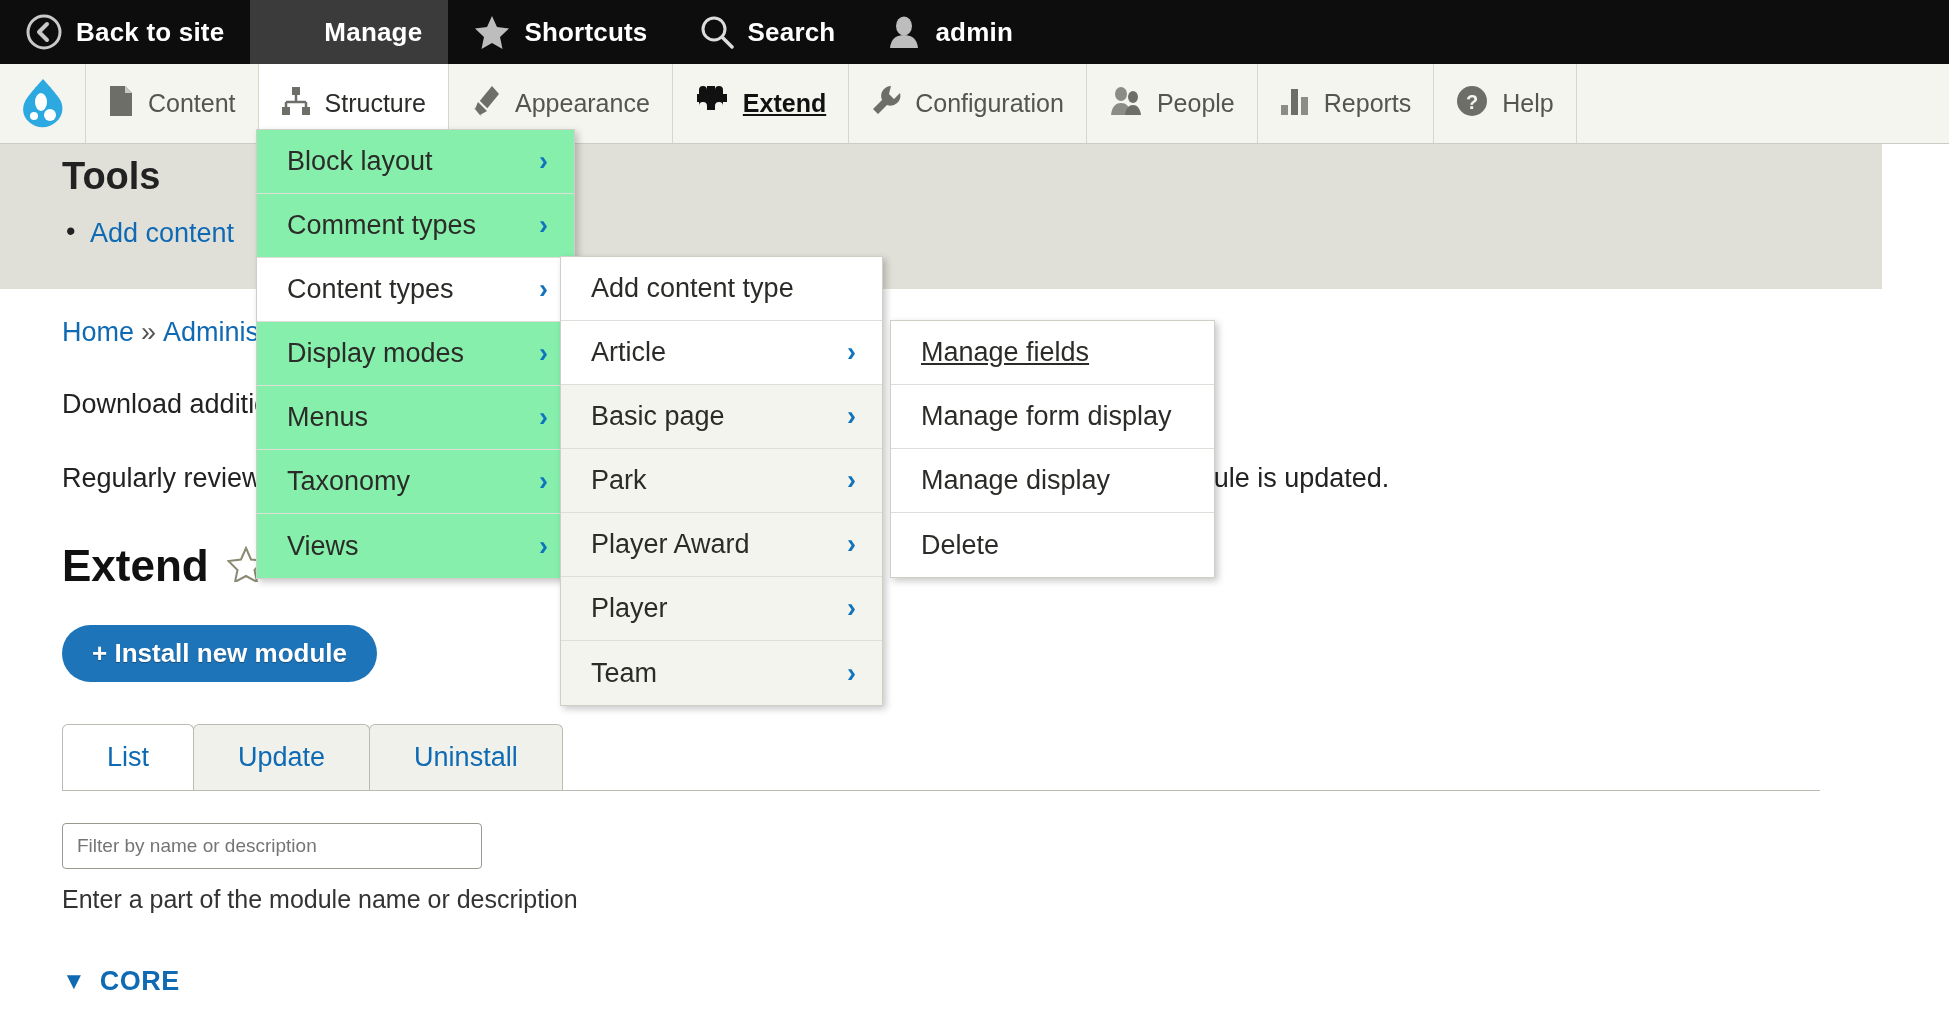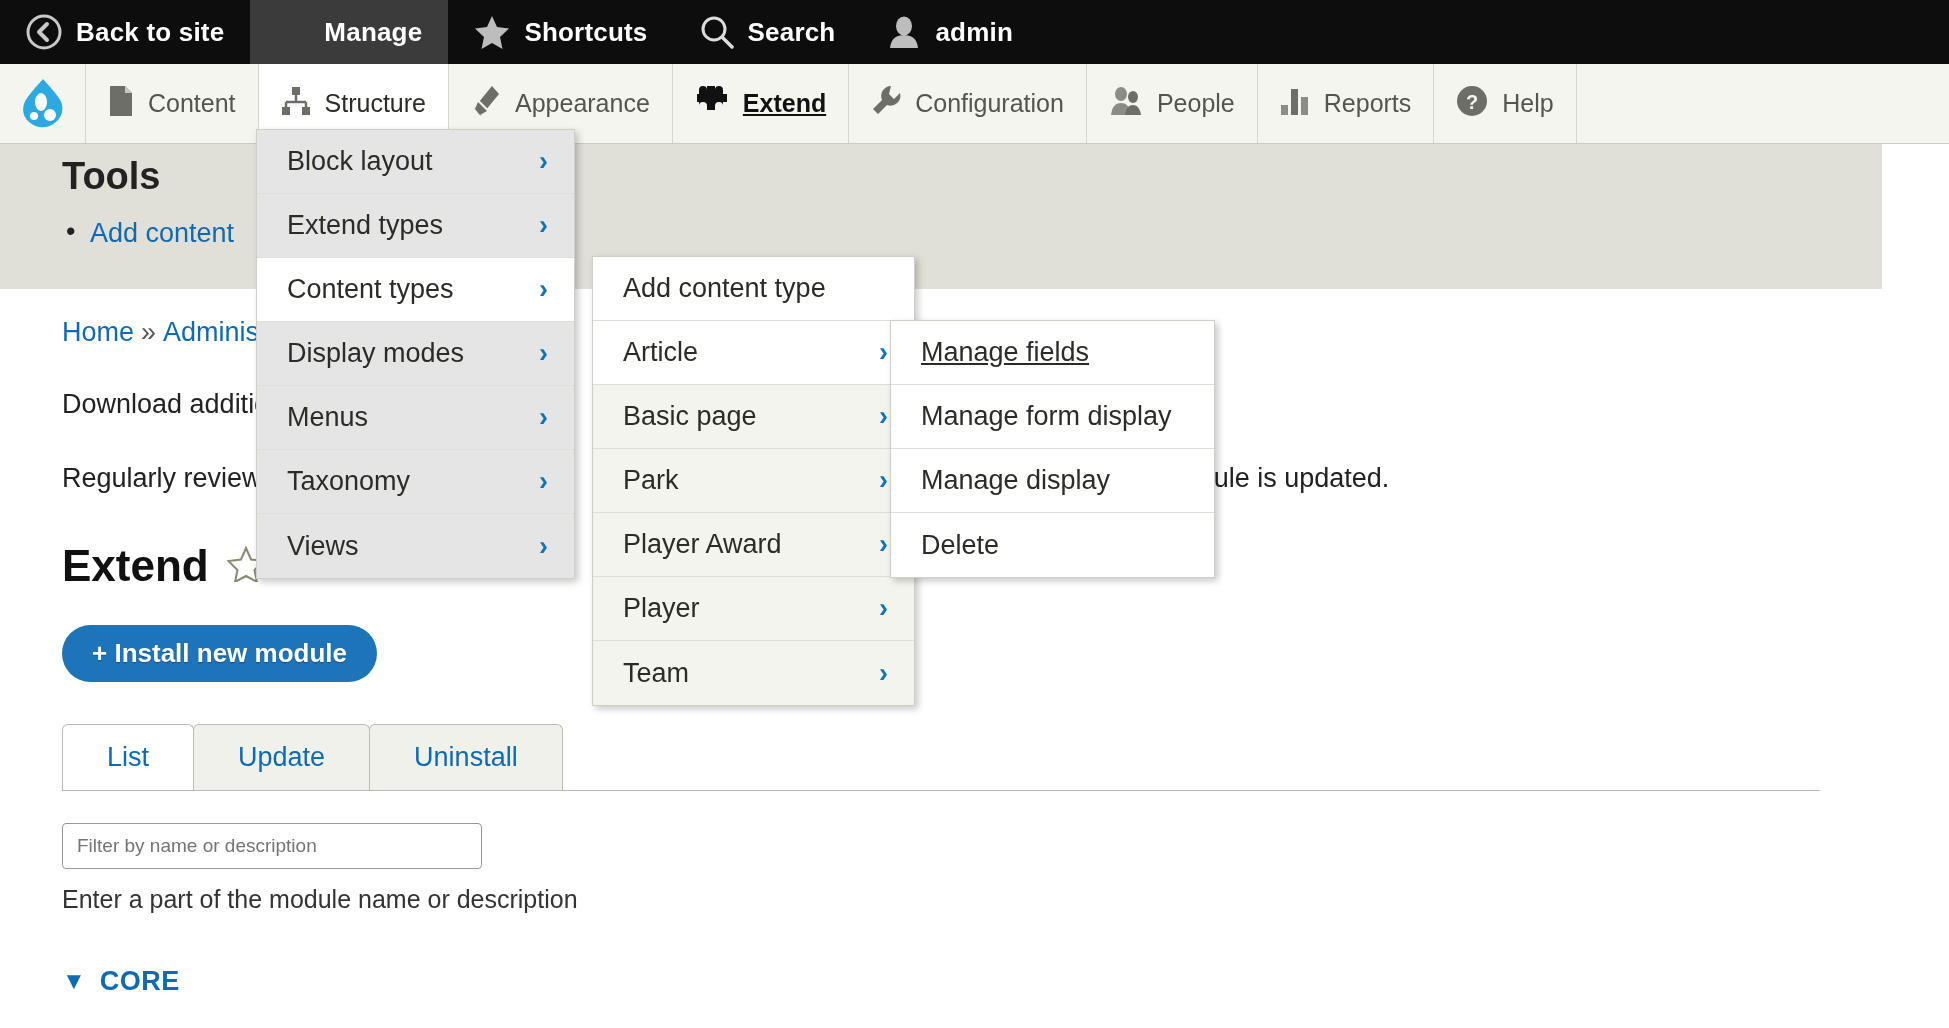--- a/index.html
+++ b/index.html
@@ -133,42 +133,42 @@
   }
   .filter-desc { font-size: 25px; color: #333; margin-top: 16px; }
 
   .core-row { display: flex; align-items: center; gap: 14px; margin-top: 52px; }
   .core-caret { color: #0f6ab4; font-size: 24px; }
   .core-label { color: #0f6ab4; font-size: 27px; font-weight: bold; letter-spacing: 0.5px; }
 
   
   .menu {
     position: absolute;
-    background: #e5e5e5;
+    background: #86efac;
     border: 1px solid #cfcfc8;
     box-shadow: 3px 3px 7px rgba(0,0,0,0.22);
     z-index: 50;
   }
   .menu-item {
     display: flex; align-items: center; justify-content: space-between;
     height: 64px;
     padding: 0 26px 0 30px;
     font-size: 27px;
     color: #2b2b28;
     border-bottom: 1px solid #dededa;
     cursor: pointer;
     white-space: nowrap;
   }
   .menu-item:last-child { border-bottom: none; }
   .menu-item.hl { background: #ffffff; }
   .menu-item .chev { color: #0f74bd; font-size: 27px; font-weight: bold; margin-left: 30px; }
   .menu-item .mlabel.underline { text-decoration: underline; }
 
   #menu-structure { left: 256px; top: 129px; width: 319px; }
-  #menu-contenttypes { left: 592px; top: 256px; width: 323px; background: #f4f4ef; }
+  #menu-contenttypes { left: 560px; top: 256px; width: 323px; background: #f4f4ef; }
   #menu-article { left: 890px; top: 320px; width: 325px; background: #ffffff; }
   #menu-article .menu-item { background: #ffffff; }
 </style>
 </head>
 <body>
 
 <div class="toolbar-bar">
 
   <div class="tb-item">
     <span class="tb-icon ico-back">
@@ -371,21 +371,21 @@
     </div>
   </div>
 </div>
 
 <div class="menu" id="menu-structure">
   <div class="menu-item">
     <span class="mlabel">Block layout</span>
     <span class="chev">›</span>
   </div>
   <div class="menu-item">
-    <span class="mlabel">Extend types</span>
+    <span class="mlabel">Comment types</span>
     <span class="chev">›</span>
   </div>
   <div class="menu-item hl">
     <span class="mlabel">Content types</span>
     <span class="chev">›</span>
   </div>
   <div class="menu-item">
     <span class="mlabel">Display modes</span>
     <span class="chev">›</span>
   </div>

